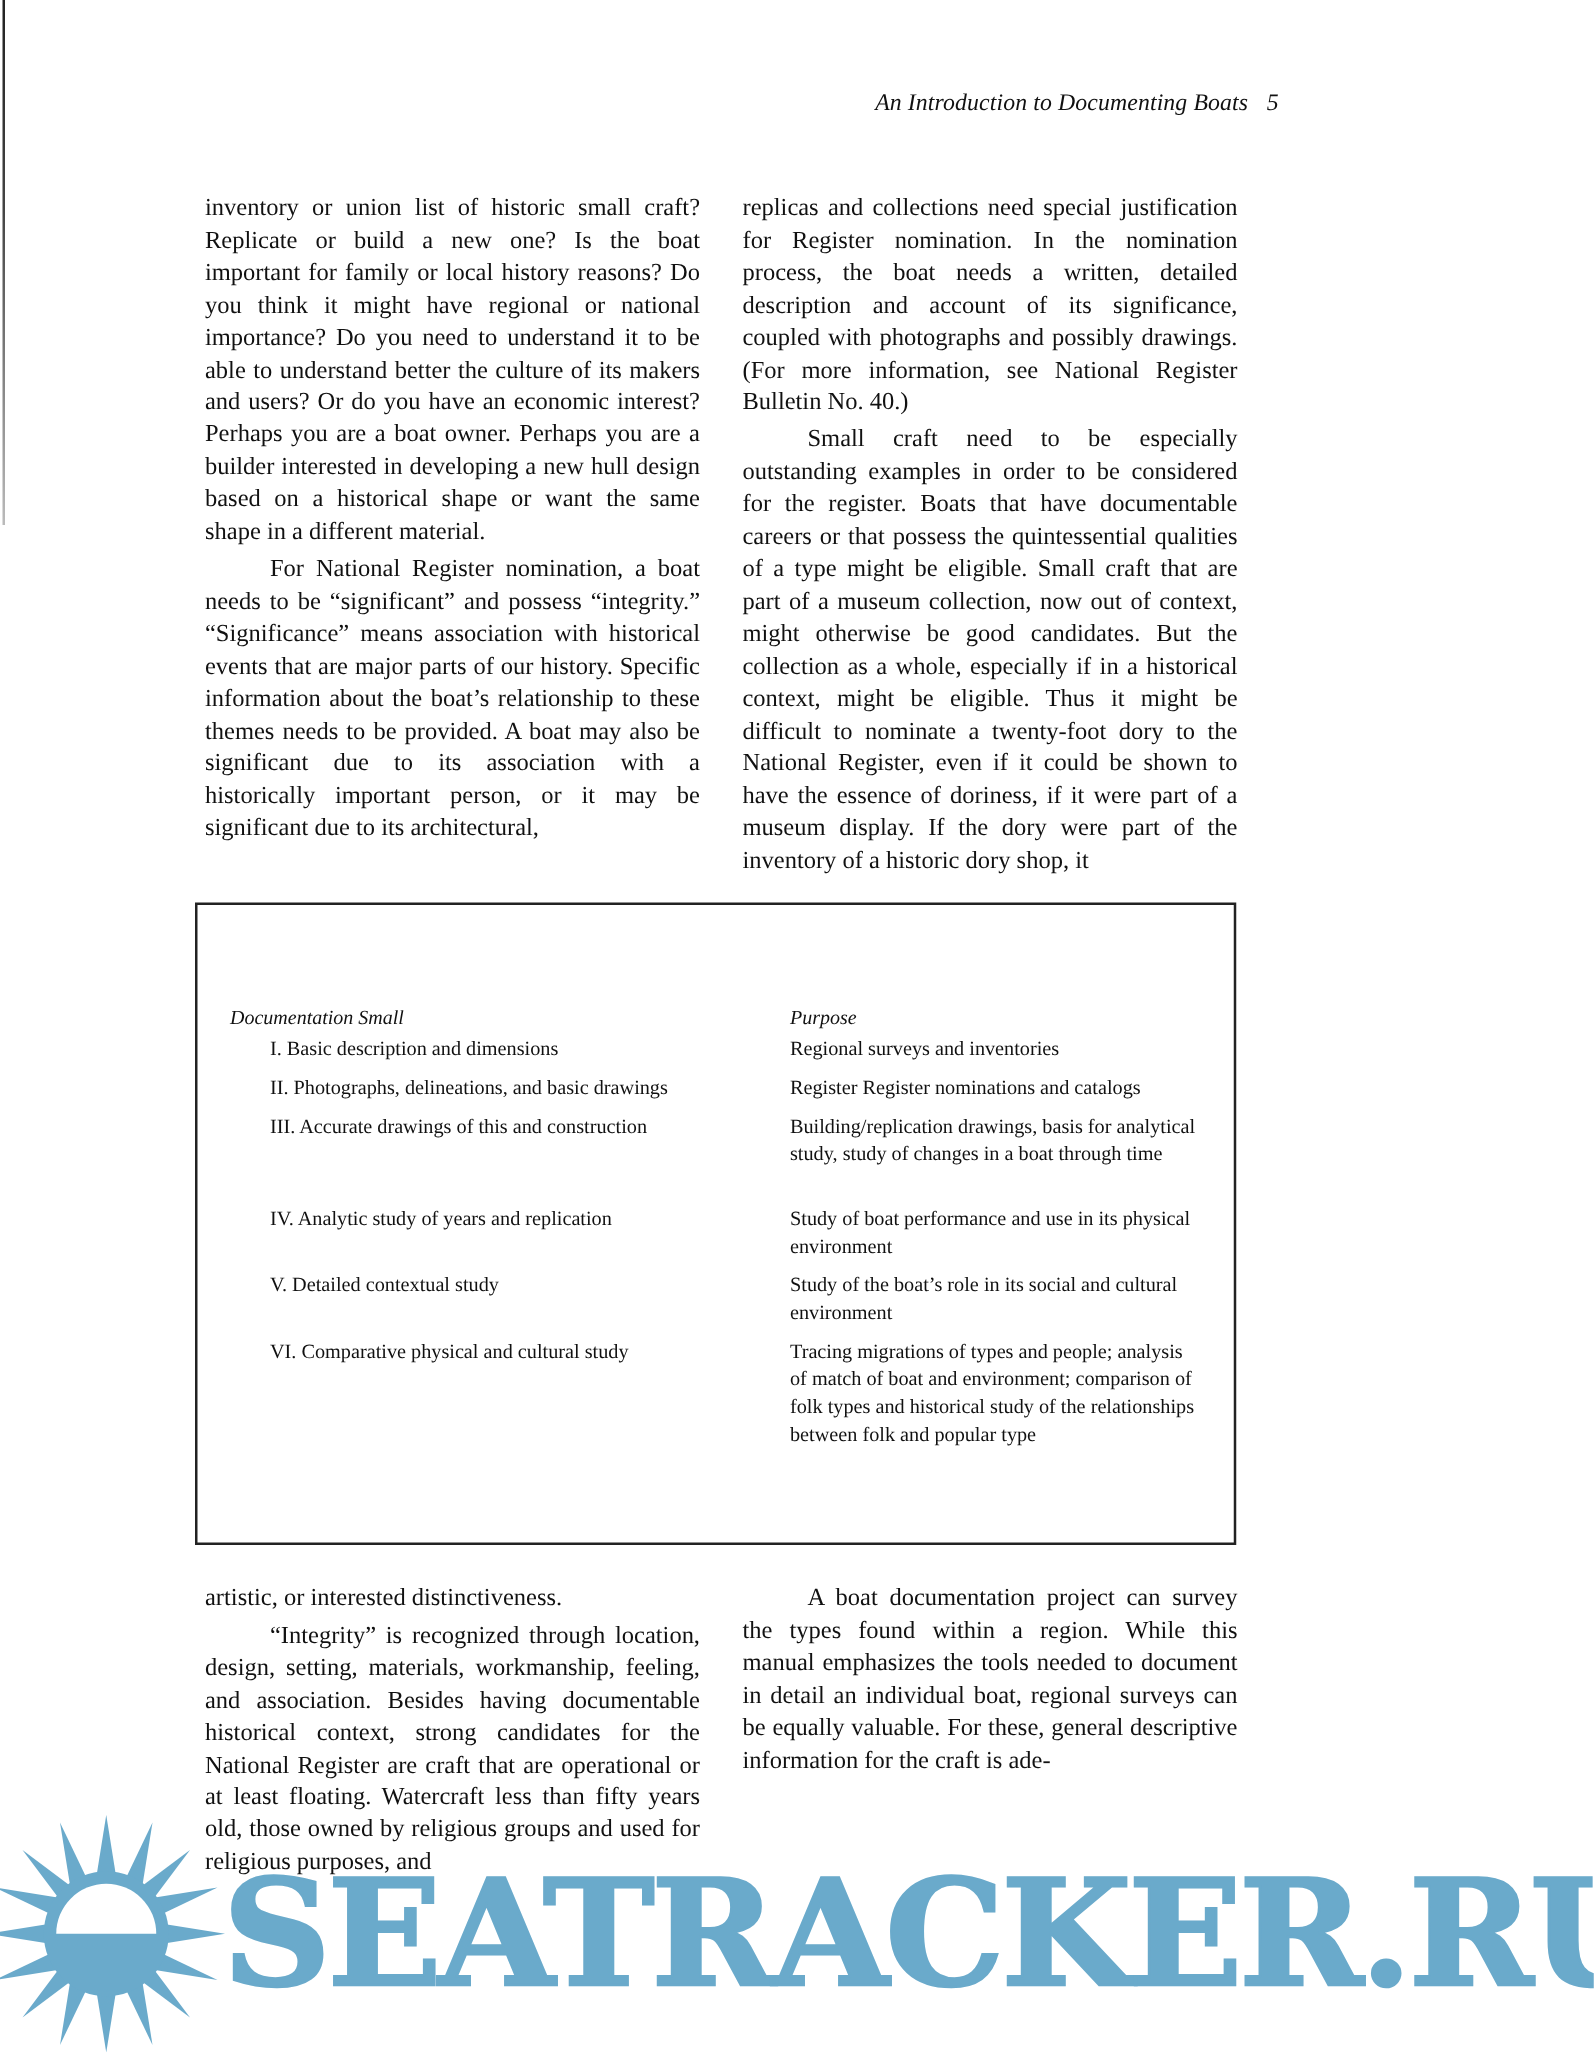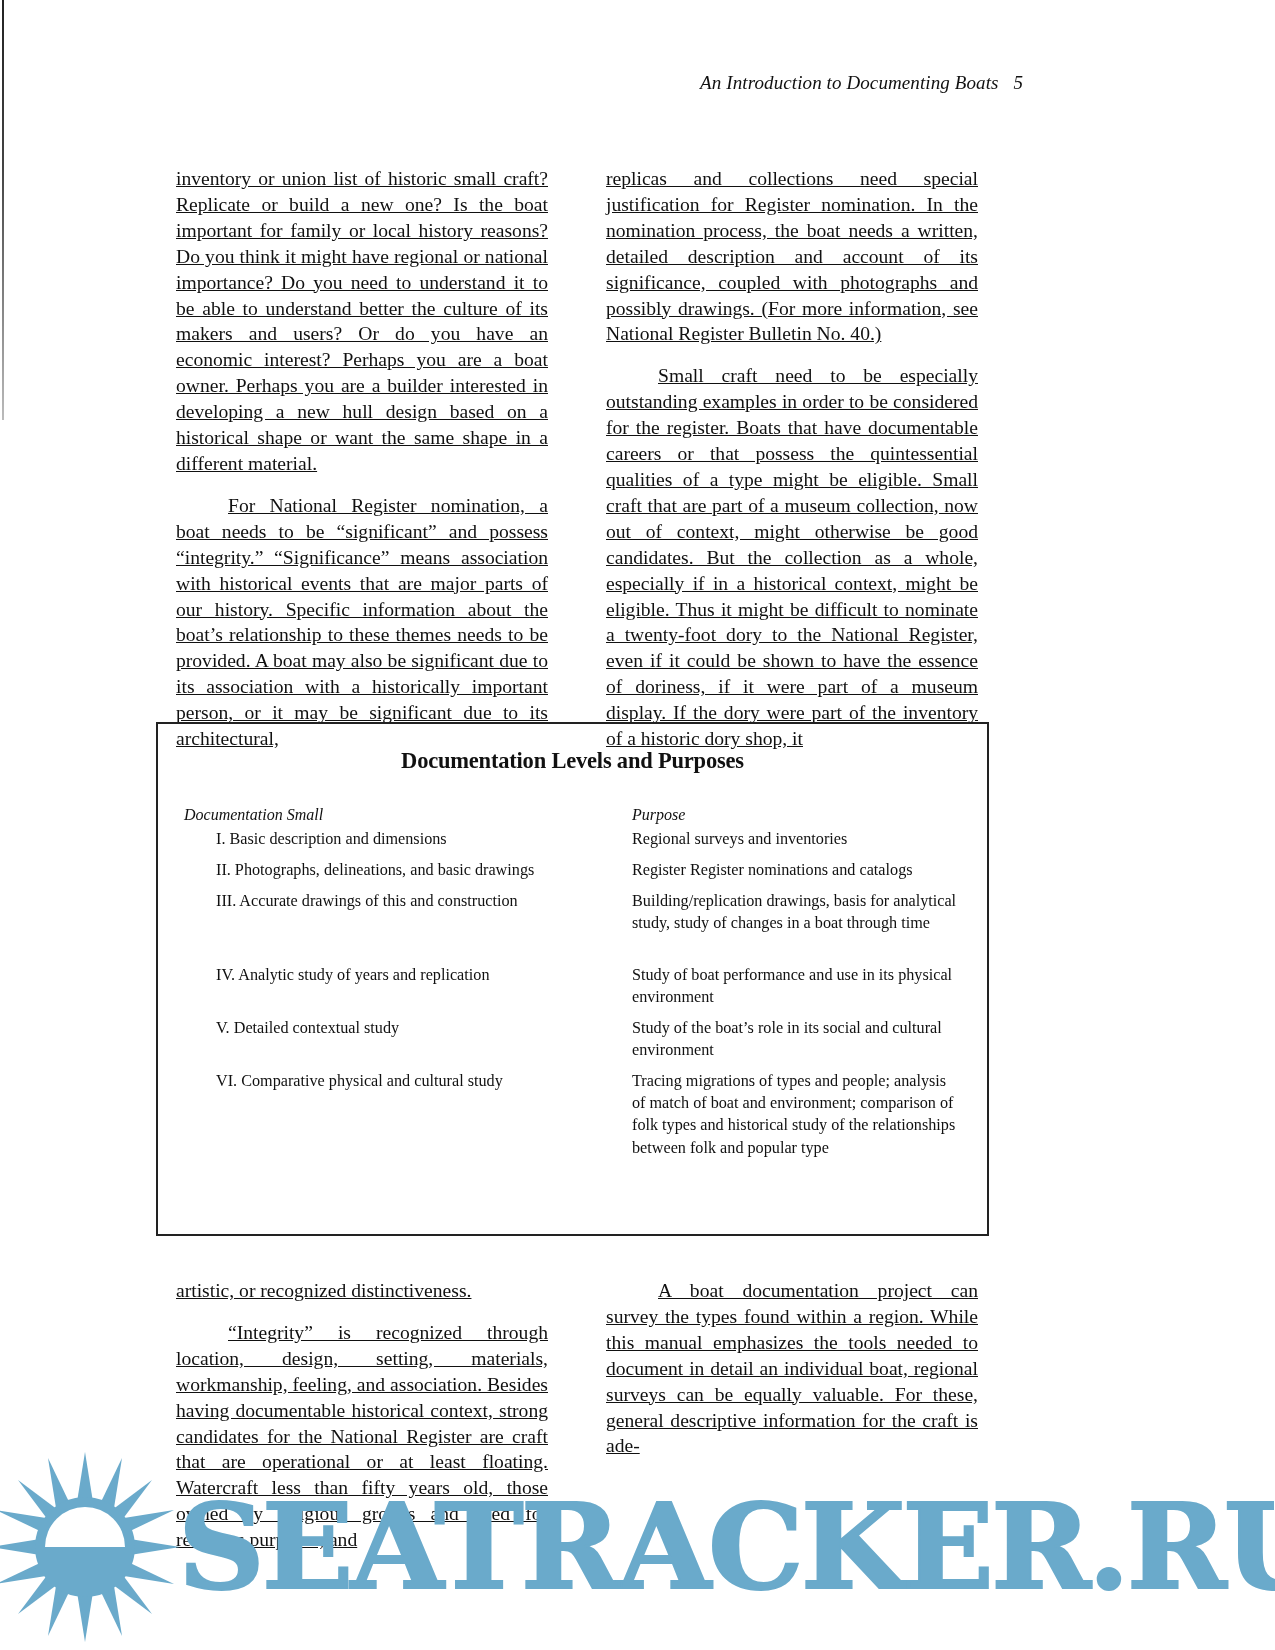--- a/index.html
+++ b/index.html
@@ -14,21 +14,21 @@
   }
   .running-head {
     position: absolute; top: 72px; left: 588px; width: 435px;
     text-align: right; font-style: italic; font-size: 19px; letter-spacing: 0.1px;
   }
   .running-head .pg { font-style: italic; margin-left: 10px; }
   .col {
     position: absolute; width: 404px; font-size: 19.6px; line-height: 25.9px;
     text-align: justify; text-align-last: auto; hyphens: none;
   }
-  .col p { margin: 16px; text-decoration: underline; }
+  .col p { margin: 4px; }
   .col p.ind { text-indent: 52px; }
   .col p.last-left { text-align-last: left; }
   .col-l1 { left: 160px; top: 150px; }
   .col-r1 { left: 590px; top: 150px; }
   .col-l2 { left: 160px; top: 1262px; }
   .col-r2 { left: 590px; top: 1262px; }
 
   .doc-box {
     position: absolute; left: 156px; top: 722px; width: 833px; height: 514px;
     border: 2px solid #222; box-sizing: border-box;
@@ -71,21 +71,20 @@
   <p>inventory or union list of historic small craft? Replicate or build a new one? Is the boat important for family or local history reasons? Do you think it might have regional or national importance? Do you need to understand it to be able to understand better the culture of its makers and users? Or do you have an economic interest? Perhaps you are a boat owner. Perhaps you are a builder interested in developing a new hull design based on a historical shape or want the same shape in a different material.</p>
   <p class="ind">For National Register nomination, a boat needs to be “significant” and possess “integrity.”  “Significance” means association with historical events that are major parts of our history. Specific information about the boat’s relationship to these themes needs to be provided. A boat may also be significant due to its association with a historically important person, or it may be significant due to its architectural,</p>
 </div>
 
 <div class="col col-r1">
   <p>replicas and collections need special justification for Register nomination. In the nomination process, the boat needs a written, detailed description and account of its significance, coupled with photographs and possibly drawings. (For more information, see National Register Bulletin No. 40.)</p>
   <p class="ind">Small craft need to be especially outstanding examples in order to be considered for the register. Boats that have documentable careers or that possess the quintessential qualities of a type might be eligible. Small craft that are part of a museum collection, now out of context, might otherwise be good candidates. But the collection as a whole, especially if in a historical context, might be eligible. Thus it might be difficult to nominate a twenty-foot dory to the National Register, even if it could be shown to have the essence of doriness, if it were part of a museum display. If the dory were part of the inventory of a historic dory shop, it</p>
 </div>
 
 <div class="doc-box">
-  <div class="title">Documentation Levels and Purposes</div>
   <div class="hdr hdr-type">Documentation Small</div>
   <div class="hdr hdr-purpose">Purpose</div>
 
   <div class="row" style="top:104px">
     <div class="type">I.  Basic description and dimensions</div>
     <div class="purpose">Regional surveys and inventories</div>
   </div>
   <div class="row" style="top:135px">
     <div class="type">II.  Photographs, delineations, and basic drawings</div>
     <div class="purpose">Register Register nominations and catalogs</div>
@@ -102,21 +101,21 @@
     <div class="type">V.  Detailed contextual study</div>
     <div class="purpose">Study of the boat’s role in its social and cultural environment</div>
   </div>
   <div class="row" style="top:346px">
     <div class="type">VI.  Comparative physical and cultural study</div>
     <div class="purpose">Tracing migrations of types and people; analysis of match of boat and environment; comparison of folk types and historical study of the relationships between folk and popular type</div>
   </div>
 </div>
 
 <div class="col col-l2">
-  <p>artistic, or recognized distinctiveness.</p>
+  <p>artistic, or interested distinctiveness.</p>
   <p class="ind">“Integrity” is recognized through location, design, setting, materials, workmanship, feeling, and association. Besides having documentable historical context, strong candidates for the National Register are craft that are operational or at least floating. Watercraft less than fifty years old, those owned by religious groups and used for religious purposes, and</p>
 </div>
 
 <div class="col col-r2">
   <p class="ind">A boat documentation project can survey the types found within a region. While this manual emphasizes the tools needed to document in detail an individual boat, regional surveys can be equally valuable. For these, general descriptive information for the craft is ade-</p>
 </div>
 
 <div class="watermark">
   <svg width="190" height="190" viewBox="0 0 190 190" style="position:absolute;left:-10px;top:12px">
     <g fill="#6aaacb">

